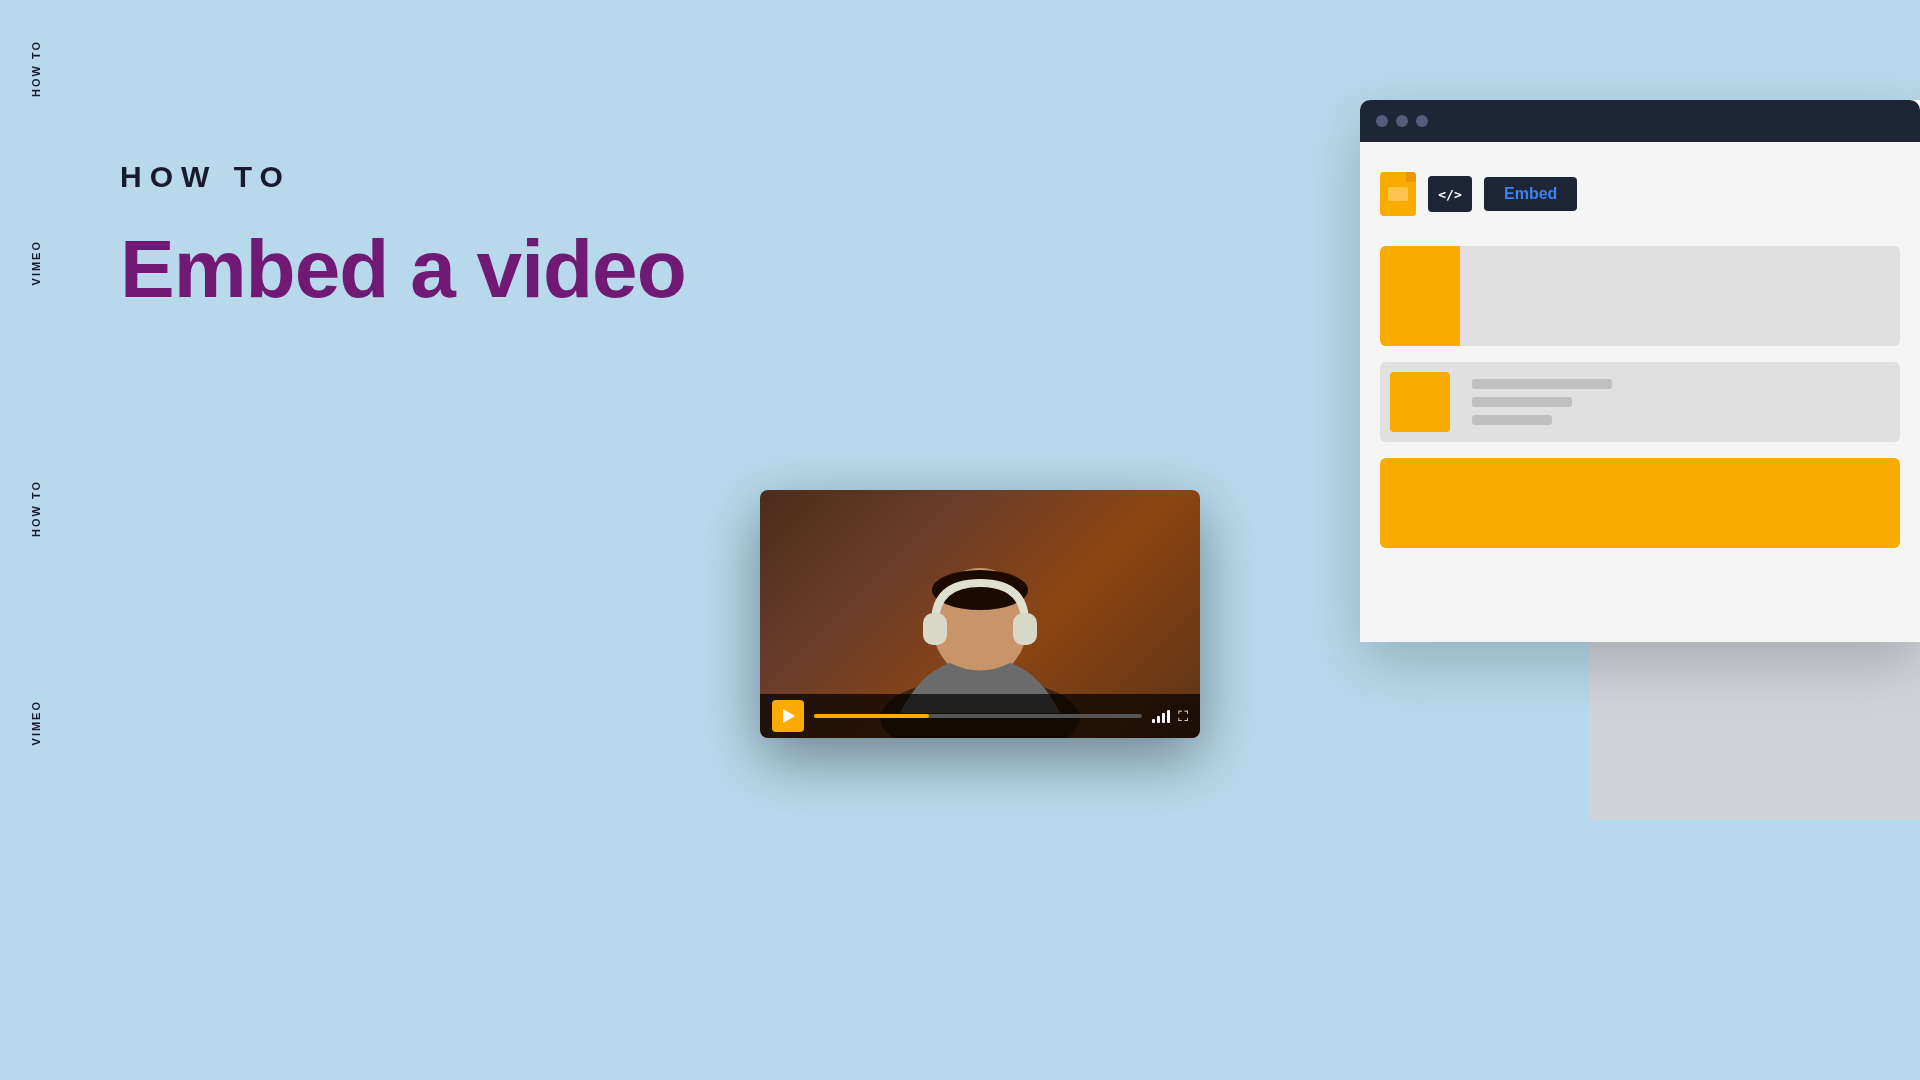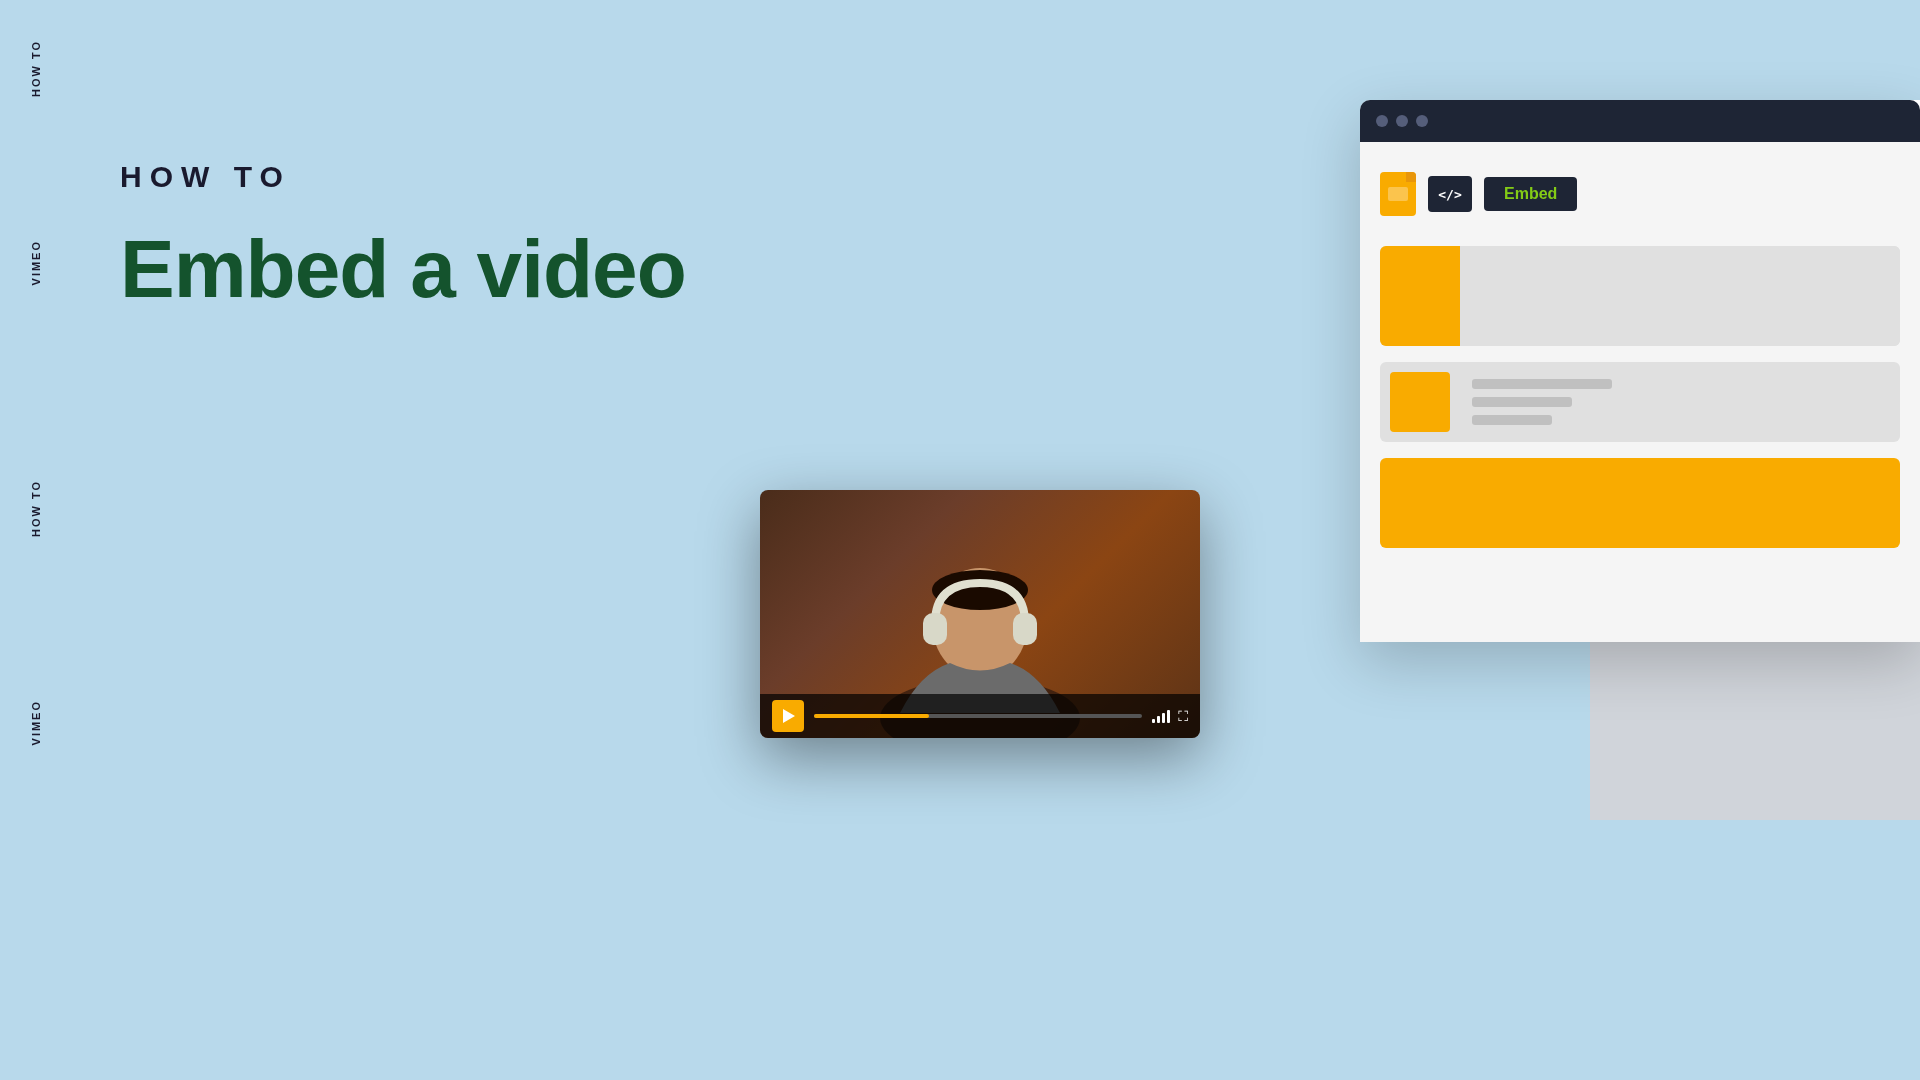--- a/index.html
+++ b/index.html
@@ -58,21 +58,21 @@
       font-weight: 700;
       letter-spacing: 8px;
       color: #1a1a2e;
       text-transform: uppercase;
       margin-bottom: 30px;
     }
 
     .main-title {
       font-size: 82px;
       font-weight: 900;
-      color: #14532d;
+      color: #701a75;
       line-height: 1.1;
       letter-spacing: -1px;
     }
 
     
     .browser-window {
       position: absolute;
       right: 0;
       top: 100px;
       width: 560px;
@@ -152,21 +152,21 @@
       align-items: center;
       justify-content: center;
       color: white;
       font-size: 13px;
       font-weight: 700;
       font-family: monospace;
     }
 
     .embed-btn {
       background: #1e2535;
-      color: #84cc16;
+      color: #3b82f6;
       padding: 8px 20px;
       border-radius: 4px;
       font-size: 16px;
       font-weight: 600;
     }
 
     
     .slide-list {
       display: flex;
       flex-direction: column;

